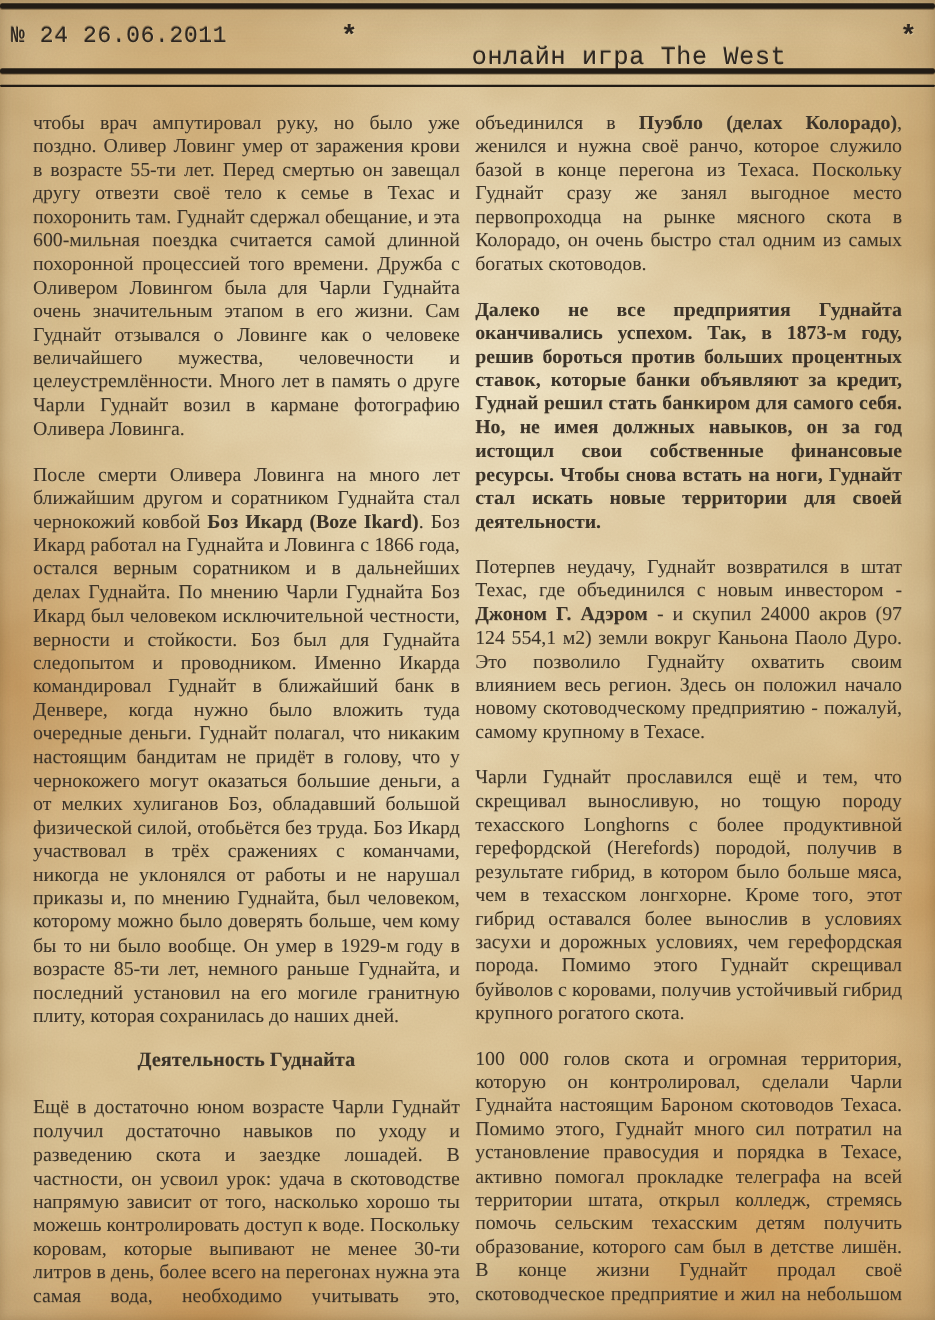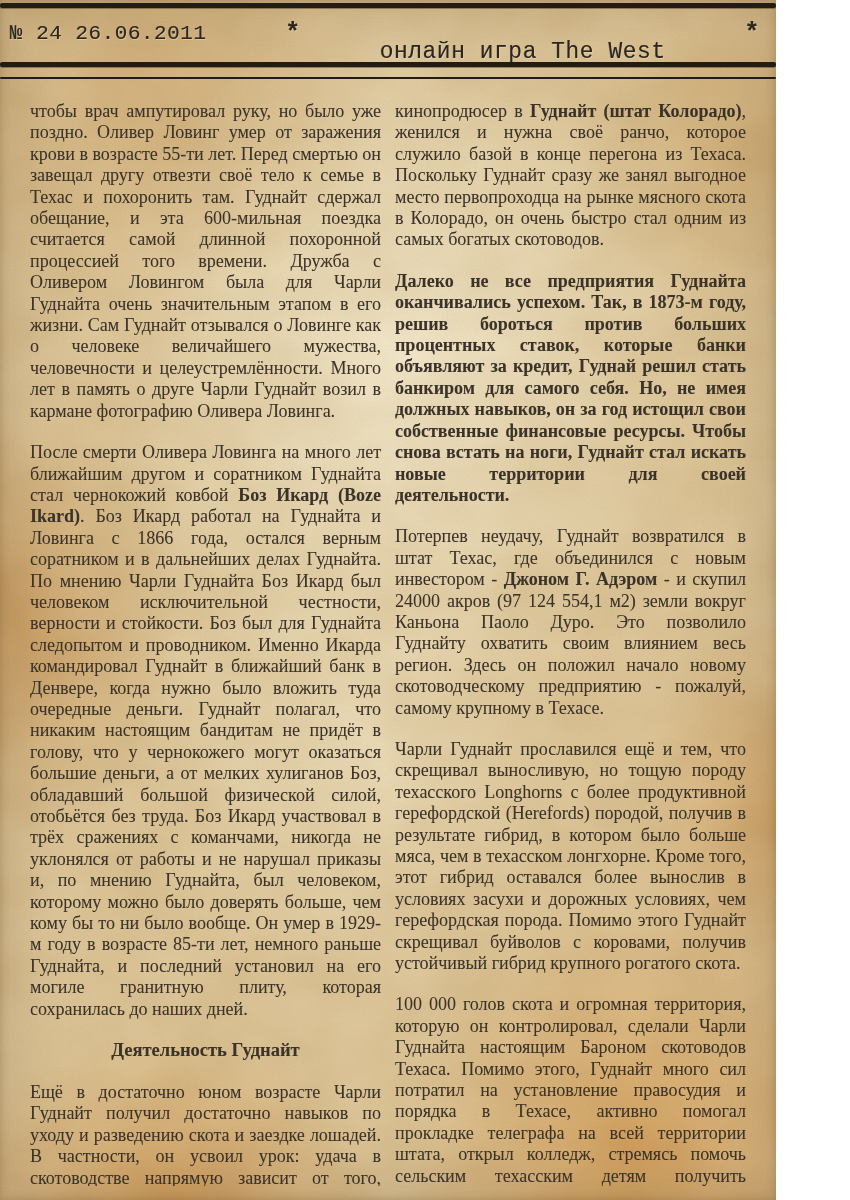--- a/index.html
+++ b/index.html
@@ -1,19 +1,19 @@
 <!DOCTYPE html>
 <html style="--paper-base: #e2cda2; --ink: #3b3329; --rule: #221c15; --masthead-ink: #2d2620;"><head>
 <meta charset="utf-8">
 <style>
   html,body{margin:0;padding:0;}
   body{width:850px;height:1200px;overflow:hidden;font-family:"Liberation Serif",serif;}
 
   .page{
-    position:relative;width:776px;height:1200px;overflow:hidden;
+    position:relative;width:850px;height:1200px;overflow:hidden;
     background-color:var(--paper-base,#e2cda2);
     background-image:
       radial-gradient(ellipse 55% 40% at 52% 30%, rgba(248,240,215,0.95), rgba(248,240,215,0) 72%),
       radial-gradient(ellipse 40% 30% at 45% 62%, rgba(244,233,204,0.7), rgba(244,233,204,0) 70%),
       radial-gradient(ellipse 45% 28% at 20% 8%, rgba(209,170,112,0.55), rgba(209,170,112,0) 70%),
       radial-gradient(ellipse 35% 22% at 96% 12%, rgba(205,163,100,0.45), rgba(205,163,100,0) 70%),
       radial-gradient(ellipse 30% 26% at 2% 52%, rgba(200,143,75,0.55), rgba(200,143,75,0) 70%),
       radial-gradient(ellipse 38% 20% at 22% 100%, rgba(206,134,52,0.5), rgba(206,134,52,0) 72%),
       radial-gradient(ellipse 42% 30% at 82% 96%, rgba(212,142,58,0.55), rgba(212,142,58,0) 72%),
       radial-gradient(ellipse 28% 24% at 100% 68%, rgba(208,150,78,0.5), rgba(208,150,78,0) 70%),
@@ -86,25 +86,25 @@
     <span class="star">*</span>
   </div>
 
   <div class="rule rule-mid-thick"></div>
   <div class="rule rule-mid-thin"></div>
 
   <div class="columns">
     <div class="col">
         <p class="para"><span>чтобы врач ампутировал руку, но было уже поздно. Оливер Ловинг умер от заражения крови в возрасте 55-ти лет. Перед смертью он завещал другу отвезти своё тело к семье в Техас и похоронить там. Гуднайт сдержал обещание, и эта 600-мильная поездка считается самой длинной похоронной процессией того времени. Дружба с Оливером Ловингом была для Чарли Гуднайта очень значительным этапом в его жизни. Сам Гуднайт отзывался о Ловинге как о человеке величайшего мужества, человечности и целеустремлённости. Много лет в память о друге Чарли Гуднайт возил в кармане фотографию Оливера Ловинга.</span></p>
         <p class="para"><span>После смерти Оливера Ловинга на много лет ближайшим другом и соратником Гуднайта стал чернокожий ковбой </span><span class="b">Боз Икард (Boze Ikard)</span><span>. Боз Икард работал на Гуднайта и Ловинга с 1866 года, остался верным соратником и в дальнейших делах Гуднайта. По мнению Чарли Гуднайта Боз Икард был человеком исключительной честности, верности и стойкости. Боз был для Гуднайта следопытом и проводником. Именно Икарда командировал Гуднайт в ближайший банк в Денвере, когда нужно было вложить туда очередные деньги. Гуднайт полагал, что никаким настоящим бандитам не придёт в голову, что у чернокожего могут оказаться большие деньги, а от мелких хулиганов Боз, обладавший большой физической силой, отобьётся без труда. Боз Икард участвовал в трёх сражениях с команчами, никогда не уклонялся от работы и не нарушал приказы и, по мнению Гуднайта, был человеком, которому можно было доверять больше, чем кому бы то ни было вообще. Он умер в 1929-м году в возрасте 85-ти лет, немного раньше Гуднайта, и последний установил на его могиле гранитную плиту, которая сохранилась до наших дней.</span></p>
-        <div class="col-heading">Деятельность Гуднайт</div>
+        <div class="col-heading">Деятельность Гуднайта</div>
         <p class="para"><span>Ещё в достаточно юном возрасте Чарли Гуднайт получил достаточно навыков по уходу и разведению скота и заездке лошадей. В частности, он усвоил урок: удача в скотоводстве напрямую зависит от того, насколько хорошо ты можешь контролировать доступ к воде. Поскольку коровам, которые выпивают не менее 30-ти литров в день, более всего на перегонах нужна эта самая вода, необходимо учитывать это, прокладывая дороги. Поэтому по указанию Гуднайта в Техасе строились водяные мельницы с удобными поилками для скота. Свои навыки и организационный талант Чарли Гуднайт использовал, когда в 1870-м году</span></p>
       </div>
     <div class="col">
-        <p class="para"><span>кинопродюсер в </span><span class="b">Гуднайт (штат Колорадо)</span><span>, женился и нужна своё ранчо, которое служило базой в конце перегона из Техаса. Поскольку Гуднайт сразу же занял выгодное место первопроходца на рынке мясного скота в Колорадо, он очень быстро стал одним из самых богатых скотоводов.</span></p>
+        <p class="para"><span>объединился в </span><span class="b">Пуэбло (делах Колорадо)</span><span>, женился и нужна своё ранчо, которое служило базой в конце перегона из Техаса. Поскольку Гуднайт сразу же занял выгодное место первопроходца на рынке мясного скота в Колорадо, он очень быстро стал одним из самых богатых скотоводов.</span></p>
         <p class="para bold"><span class="b">Далеко не все предприятия Гуднайта оканчивались успехом. Так, в 1873-м году, решив бороться против больших процентных ставок, которые банки объявляют за кредит, Гуднай решил стать банкиром для самого себя. Но, не имея должных навыков, он за год истощил свои собственные финансовые ресурсы. Чтобы снова встать на ноги, Гуднайт стал искать новые территории для своей деятельности.</span></p>
         <p class="para"><span>Потерпев неудачу, Гуднайт возвратился в штат Техас, где объединился с новым инвестором - </span><span class="b">Джоном Г. Адэром</span><span> - и скупил 24000 акров (97 124 554,1 м2) земли вокруг Каньона Паоло Дуро. Это позволило Гуднайту охватить своим влиянием весь регион. Здесь он положил начало новому скотоводческому предприятию - пожалуй, самому крупному в Техасе.</span></p>
         <p class="para"><span>Чарли Гуднайт прославился ещё и тем, что скрещивал выносливую, но тощую породу техасского Longhorns с более продуктивной герефордской (Herefords) породой, получив в результате гибрид, в котором было больше мяса, чем в техасском лонгхорне. Кроме того, этот гибрид оставался более вынослив в условиях засухи и дорожных условиях, чем герефордская порода. Помимо этого Гуднайт скрещивал буйволов с коровами, получив устойчивый гибрид крупного рогатого скота.</span></p>
         <p class="para"><span>100 000 голов скота и огромная территория, которую он контролировал, сделали Чарли Гуднайта настоящим Бароном скотоводов Техаса. Помимо этого, Гуднайт много сил потратил на установление правосудия и порядка в Техасе, активно помогал прокладке телеграфа на всей территории штата, открыл колледж, стремясь помочь сельским техасским детям получить образование, которого сам был в детстве лишён. В конце жизни Гуднайт продал своё скотоводческое предприятие и жил на небольшом ранчо, окружённый заслуженной славой. Гуднайт пробовал себя как кинопродюсер, был инвестором некоторых предприятий на территории Мексики. Умер Чарли Гуднайт в городе, ещё при его жизни названном в его честь, в 1929 году в возрасте 93-х лет.</span></p>
       </div>
   </div>
 
 </div>
 
 </body></html>

